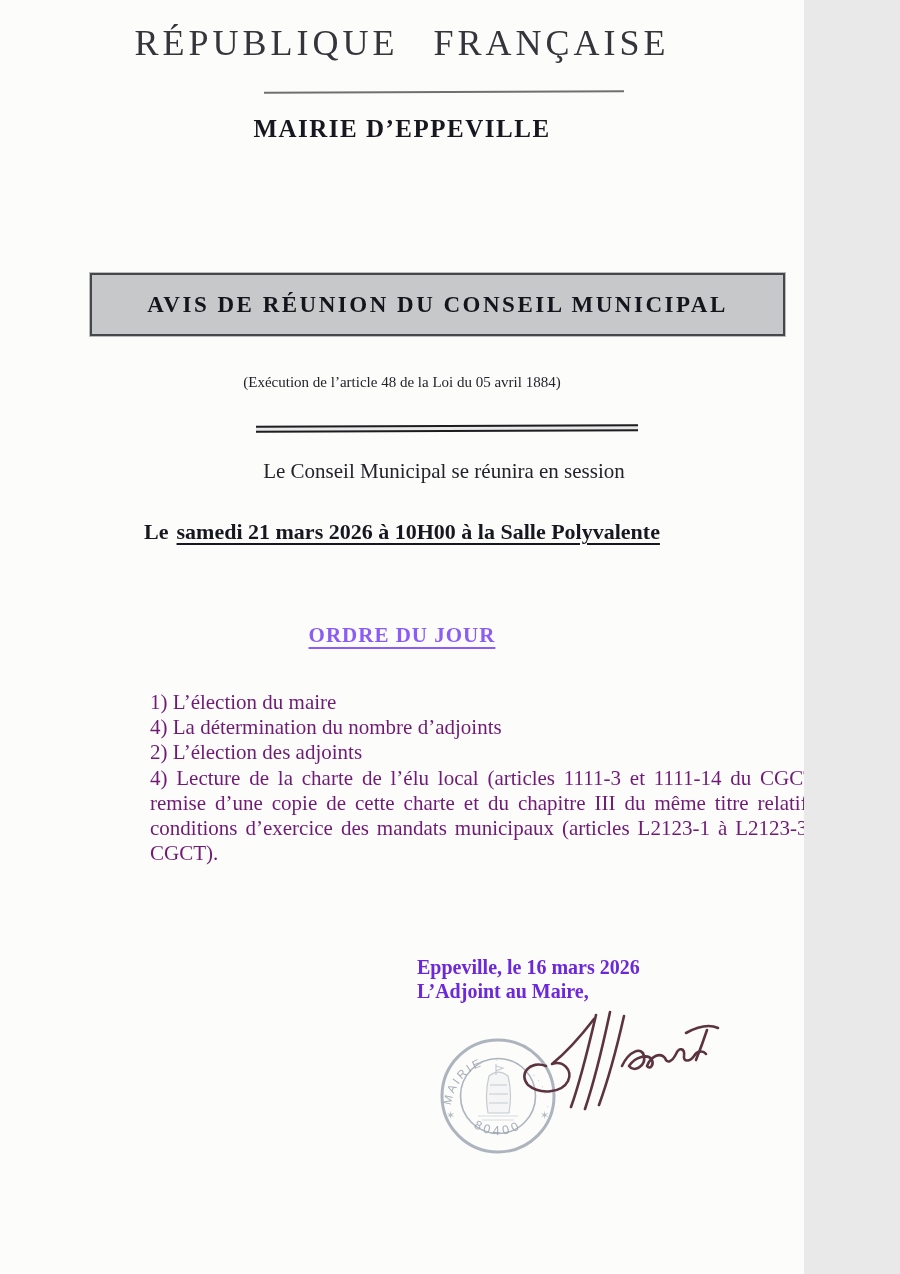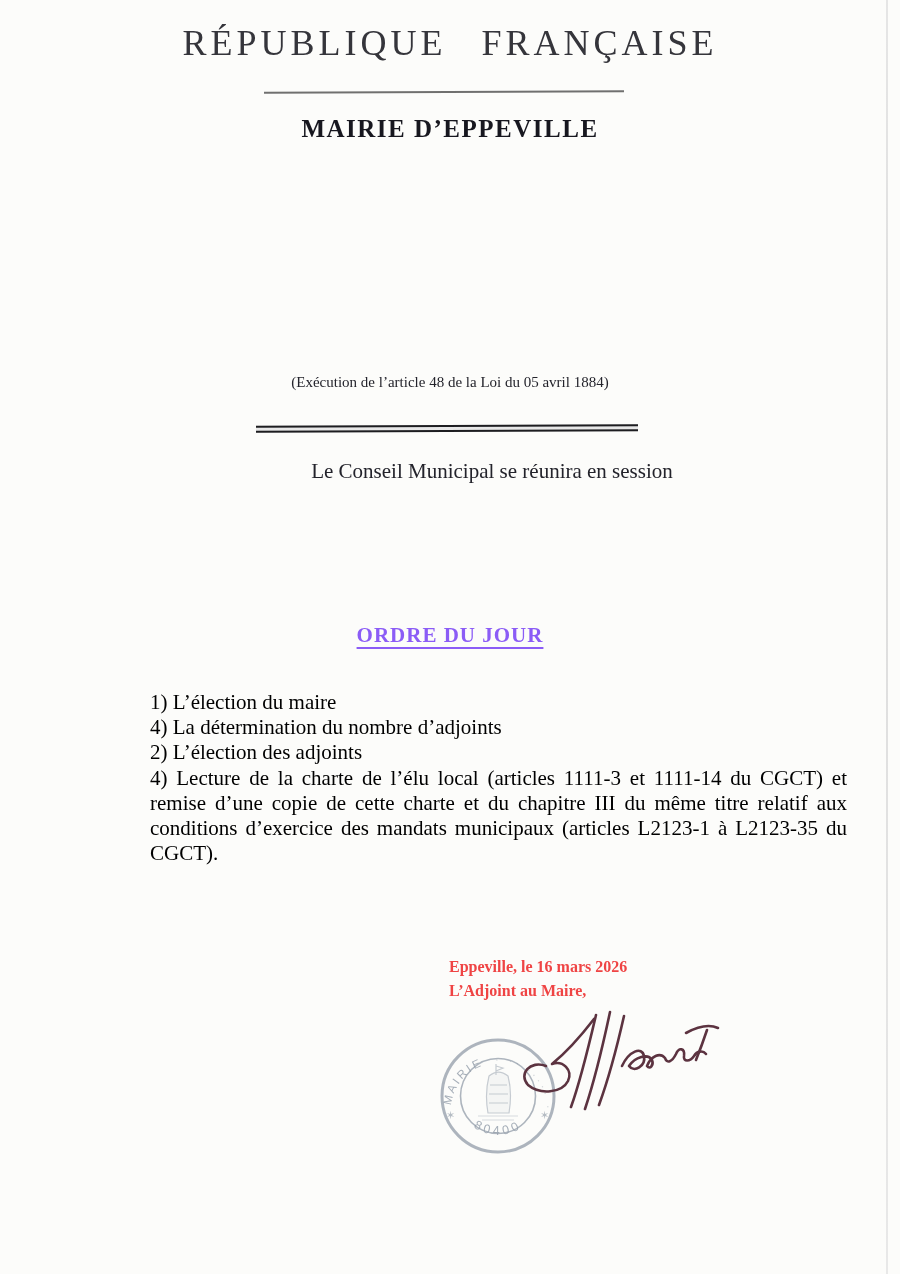--- a/index.html
+++ b/index.html
@@ -1,18 +1,18 @@
 <!DOCTYPE html>
 <html><head>
 <meta charset="utf-8">
 <style>
   html,body{margin:0;padding:0;background:#e9e9e9;}
   .page{
     position:relative;
-    width:900px;height:1274px;
+    width:804px;height:1274px;
     background:#fcfcfa;
     font-family:"Liberation Serif", serif;
     color:#21212a;
     overflow:hidden;
   }
   .scan-edge{
     position:absolute;top:0;left:886px;width:2px;height:100%;
     background:linear-gradient(180deg,#e3e3e3 0%,#d9d9d9 40%,#e6e6e6 100%);
     opacity:.9;
   }
@@ -81,52 +81,58 @@
     text-align:center;font-size:21px;font-weight:700;letter-spacing:1px;
     color:#8b5cf6;
   }
   .agenda-heading span{
     text-decoration:underline;
     text-decoration-thickness:2px;
     text-underline-offset:5px;
   }
   .agenda{
     position:absolute;top:690px;left:150px;width:698px;
-    font-size:21px;line-height:25.2px;color:#000000;
+    font-size:21px;line-height:25.2px;color:#701a75;
   }
   .agenda .item{white-space:nowrap;}
   .agenda .item-long{text-align:justify;white-space:normal;width:697px;}
   .sig-block{
     position:absolute;top:955px;left:417px;
-    font-size:16px;font-weight:700;line-height:24px;color:#ef4444;margin-left:32px;
+    font-size:20px;font-weight:700;line-height:24px;color:#6d28d9;
   }
   .stamp{position:absolute;top:1030px;left:430px;width:136px;height:136px;}
   .signature{position:absolute;top:1002px;left:500px;width:240px;height:130px;}
 </style>
 </head>
 <body>
 
 <div class="page">
 
   <div class="scan-edge"></div>
 
   <div class="republic-title">RÉPUBLIQUE  FRANÇAISE</div>
 
   <div class="rule-thin"></div>
 
   <div class="mairie-title">MAIRIE D’EPPEVILLE</div>
 
 
+  <div class="banner">
+    <span class="banner-text">AVIS DE RÉUNION DU CONSEIL MUNICIPAL</span>
+  </div>
 
   <div class="law-ref">(Exécution de l’article 48 de la Loi du 05 avril 1884)</div>
 
   <div class="rule-double"></div>
 
   <div class="session-intro">Le Conseil Municipal se réunira en session</div>
 
+  <div class="session-datetime">
+    <span class="dt-prefix">Le</span><span class="dt-underlined">samedi 21 mars 2026 à 10H00 à la Salle Polyvalente</span>
+  </div>
 
   <div class="agenda-heading">
     <span>ORDRE DU JOUR</span>
   </div>
 
   <div class="agenda">
     <div class="item">1) L’élection du maire</div>
     <div class="item">4) La détermination du nombre d’adjoints</div>
     <div class="item">2) L’élection des adjoints</div>
     <div class="item-long">4) Lecture de la charte de l’élu local (articles 1111-3 et 1111-14 du CGCT) et remise d’une copie de cette charte et du chapitre III du même titre relatif aux conditions d’exercice des mandats municipaux (articles L2123-1 à L2123-35 du CGCT).</div>

